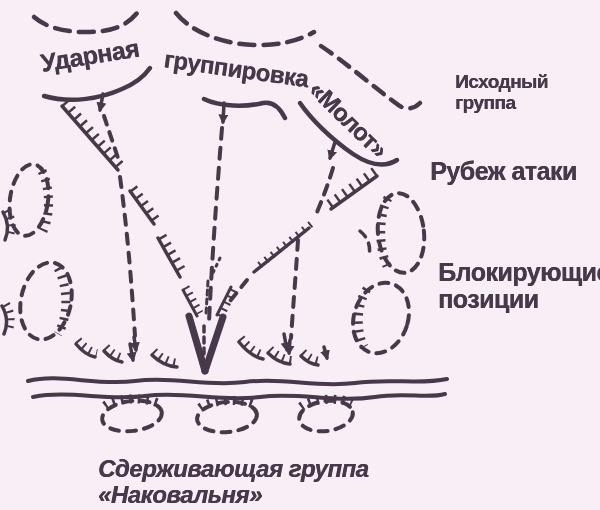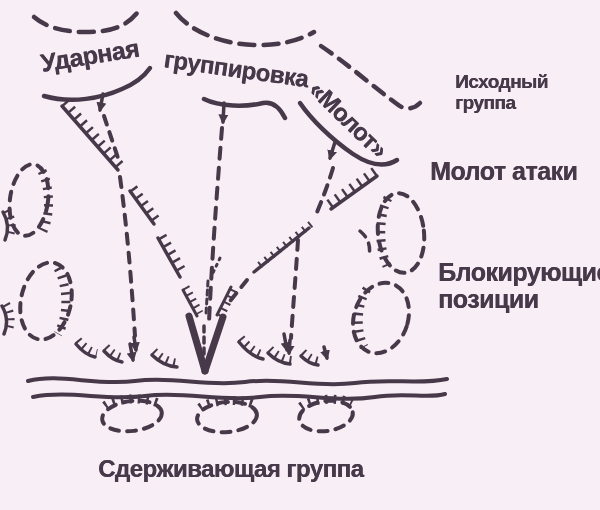--- a/index.html
+++ b/index.html
@@ -147,24 +147,25 @@
 
 <div class="lbl" style="left:166px; top:46px; font-size:24px; transform:rotate(8deg); transform-origin:left top;">группировка</div>
 
 <div class="lbl" style="left:322px; top:76px; font-size:24px; transform:rotate(44deg); transform-origin:left top;">«Молот»</div>
 
 <div class="lbl" style="left:455px; top:72px; font-size:19px;">
   <div>Исходный</div>
   <div>группа</div>
 </div>
 
-<div class="lbl" style="left:430px; top:158px; font-size:25px;">Молот атаки</div>
+<div class="lbl" style="left:430px; top:158px; font-size:25px;">Рубеж атаки</div>
 
 <div class="lbl" style="left:438px; top:259px; font-size:25px;">
   <div>Блокирующие</div>
   <div>позиции</div>
 </div>
 
-<div class="lbl" style="left:98px; top:456px; width:262px; text-align:left; font-size:24px;">
+<div class="lbl" style="left:98px; top:456px; width:262px; text-align:left; font-size:24px;font-style:italic;">
   <div>Сдерживающая группа</div>
+  <div>«Наковальня»</div>
 </div>
 
 </div>
 
 </body></html>

